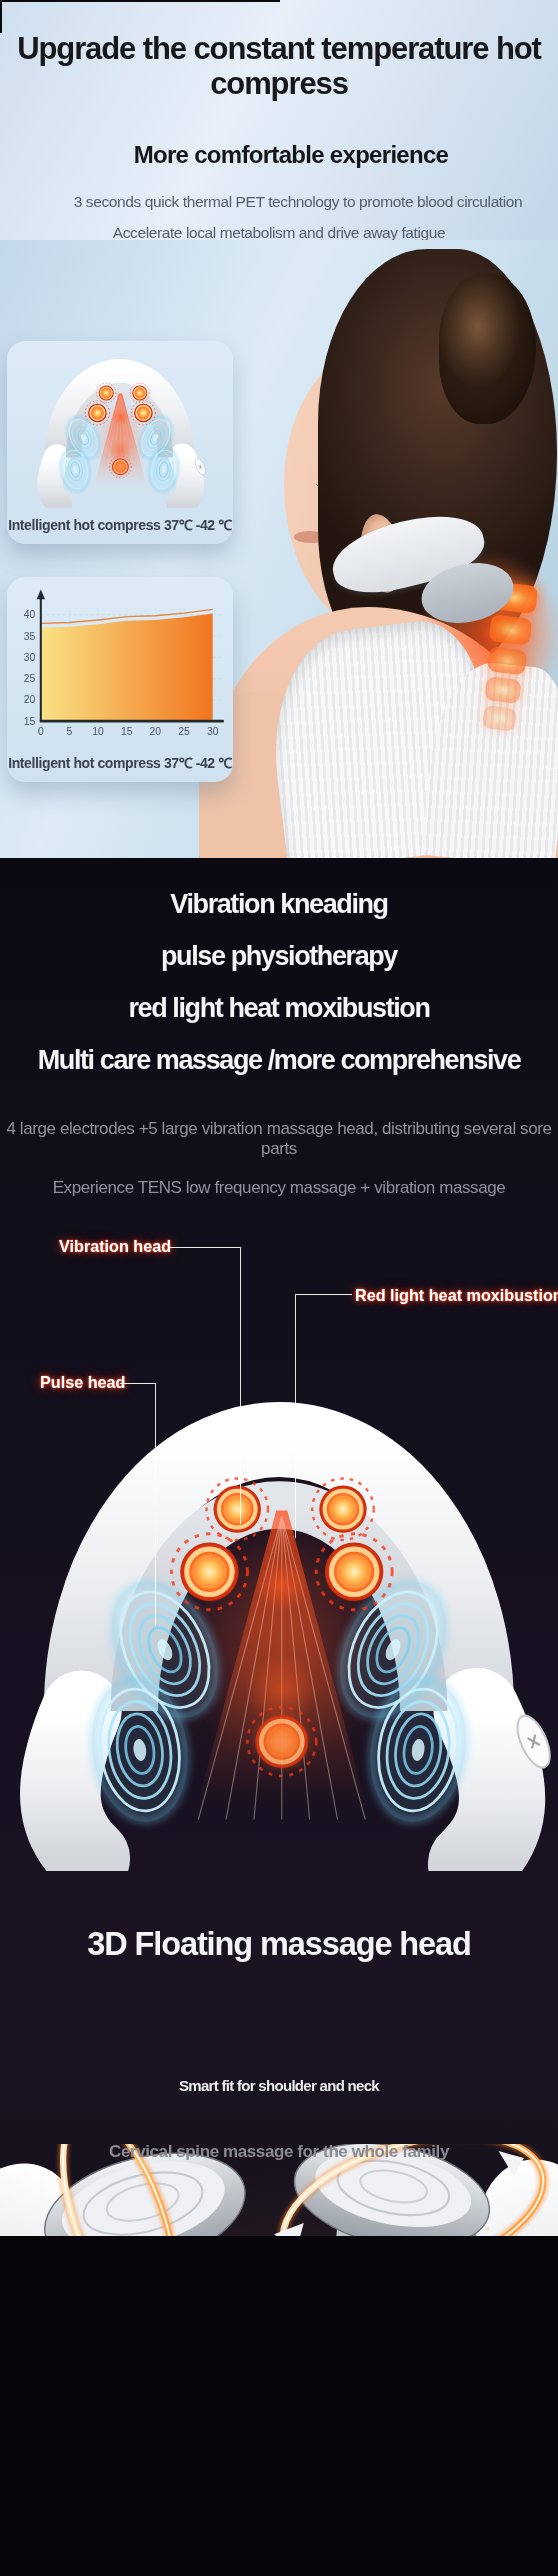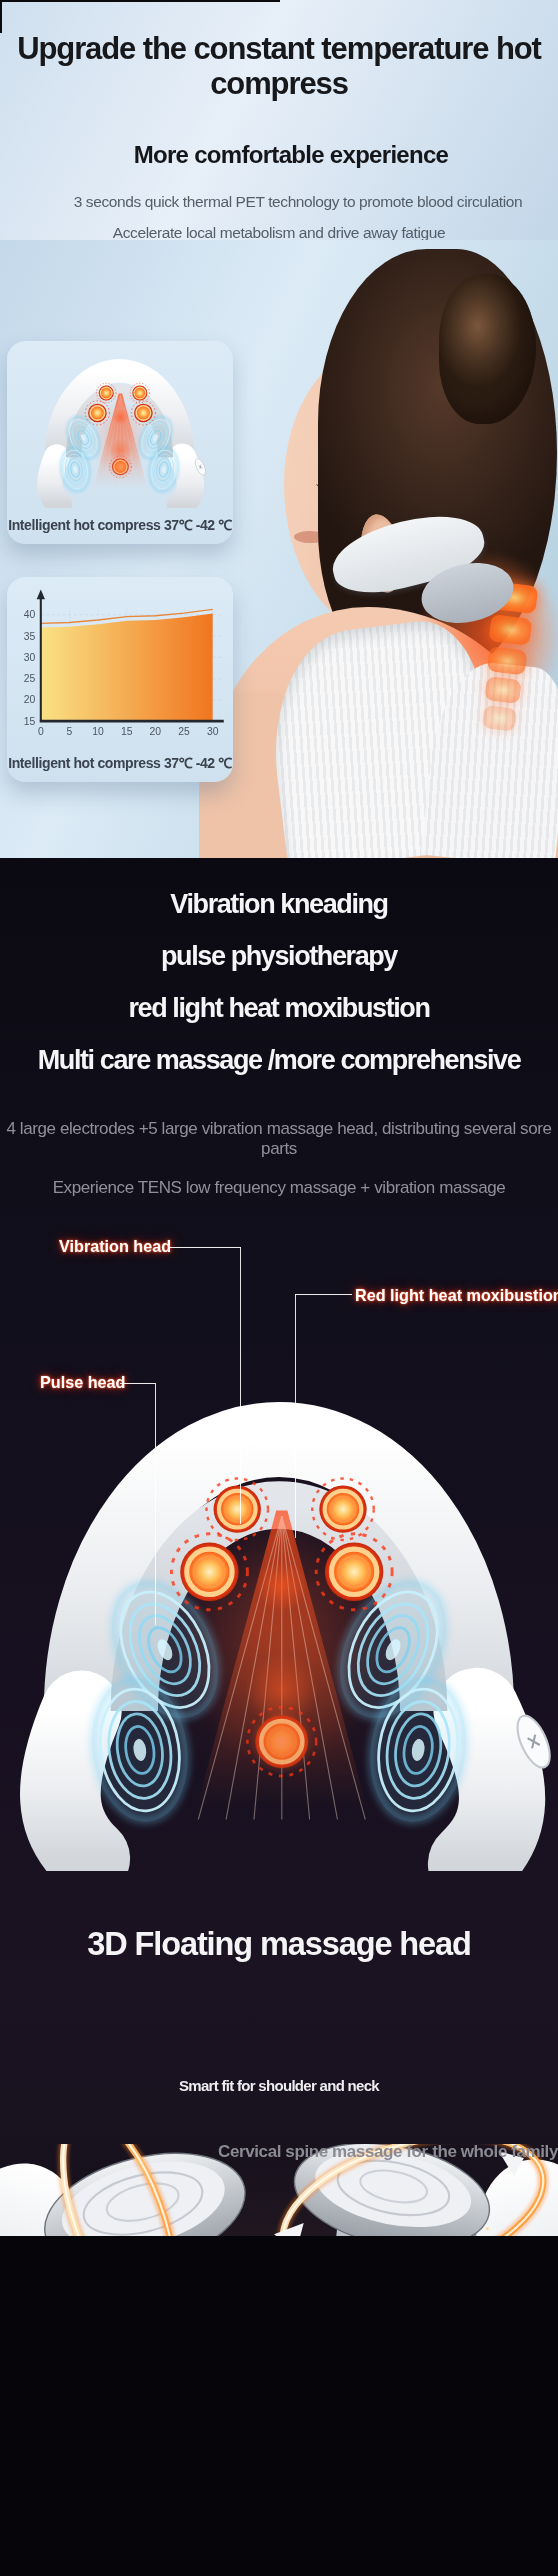--- a/index.html
+++ b/index.html
@@ -81,21 +81,21 @@
   .s1{top:244px;text-align:center;} .s2{top:303px;}
   .callout{position:absolute;font-size:16.2px;font-weight:bold;color:#ffffff;white-space:nowrap;z-index:6;
        text-shadow:0 0 2.1px rgba(255,90,45,.95),0 0 5.7px rgba(225,55,25,.9),0 0 11.3px rgba(210,45,20,.7);}
   .cl-h{position:absolute;height:1.4px;background:rgba(255,255,255,.92);z-index:6;}
   .cl-v{position:absolute;width:1.4px;background:rgba(255,255,255,.88);z-index:6;}
   .big-device{position:absolute;left:0;top:519px;z-index:3;}
   .float-title{position:absolute;left:0;top:1068px;width:558px;text-align:center;
        font-size:32.5px;font-weight:bold;letter-spacing:-1.1px;color:#f4f4f6;z-index:5;}
   .float-sub{position:absolute;left:0;top:1194px;width:558px;text-align:center;
        font-size:15px;font-weight:bold;letter-spacing:-0.7px;color:#ededf0;z-index:5;margin-top:25px;}
-  .float-note{position:absolute;left:0;top:1284px;width:558px;text-align:right;
+  .float-note{position:absolute;left:0;top:1284px;width:558px;text-align:center;
        font-size:17px;font-weight:bold;letter-spacing:-0.4px;color:#8a8a92;z-index:5;}
   .bottom-art{position:absolute;left:0;top:1286px;z-index:2;}
   svg text{font-family:"Liberation Sans",sans-serif;}
 </style>
 </head>
 <body>
 
 <svg width="0" height="0" style="position:absolute" aria-hidden="true">
   <defs>
     <linearGradient id="bandG" x1="0" y1="0" x2="0" y2="1">

